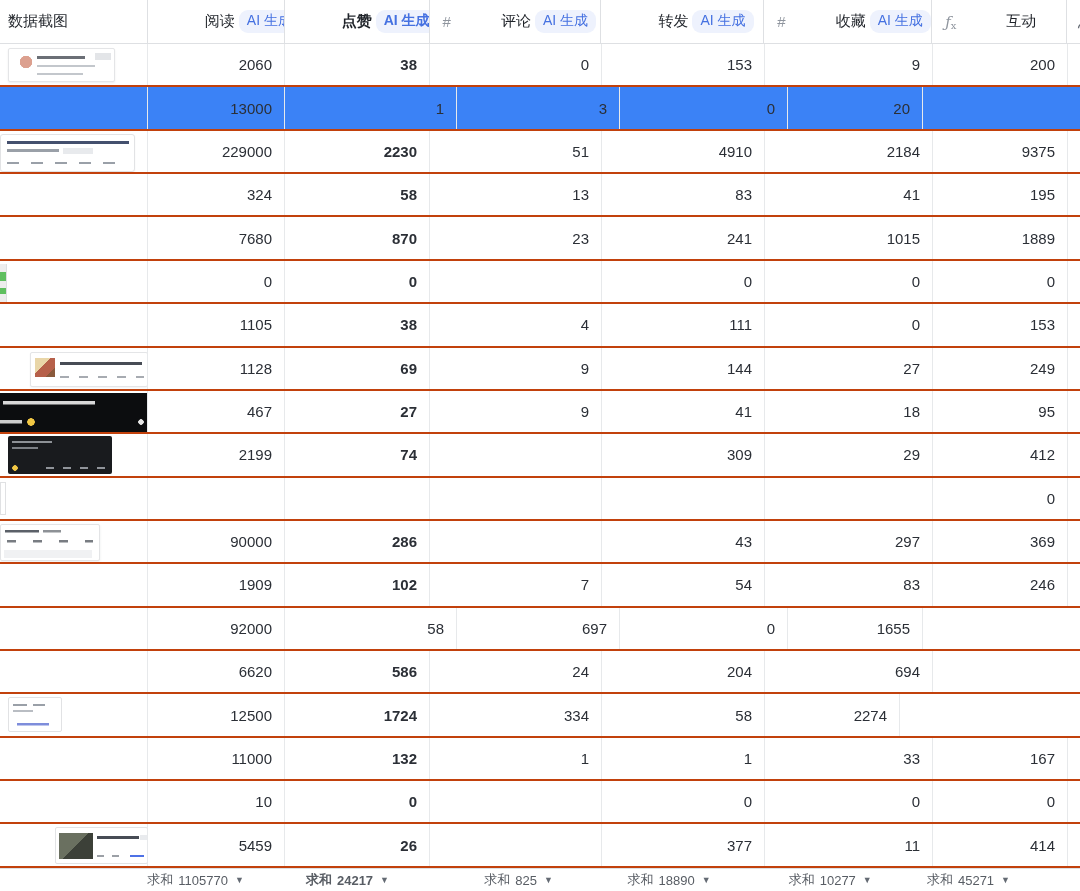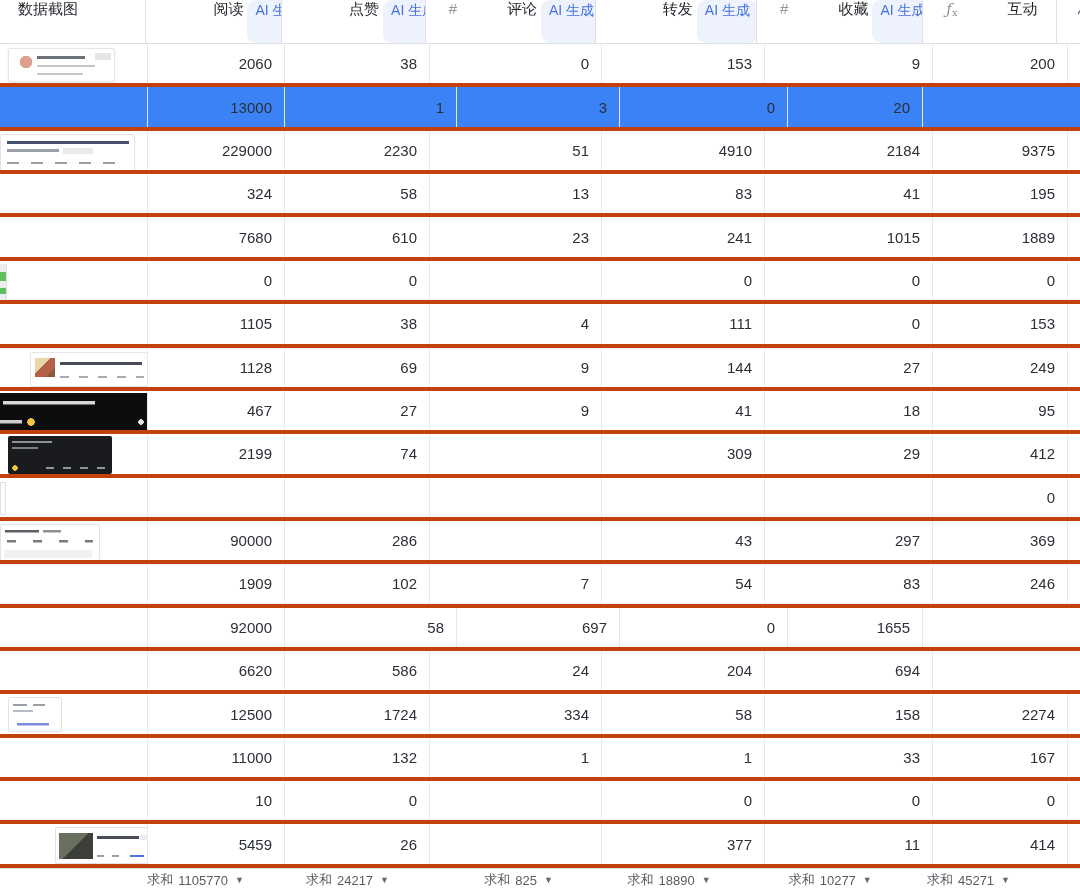--- a/index.html
+++ b/index.html
@@ -2,40 +2,40 @@
 <html><head>
 <meta charset="utf-8">
 <style>
   * { margin:0; padding:0; box-sizing:border-box; }
   html,body { width:1080px; height:891px; overflow:hidden; background:#fff;
     font-family:"Liberation Sans","DejaVu Sans",sans-serif; color:#1f2329; }
 
   .table { width:1080px; height:891px; display:flex; flex-direction:column; }
 
   
-  .c0{width:148px;} .c1{width:137px;} .c2{width:145px;} .c3{width:172px;}
+  .c0{width:148px;} .c1{width:137px;} .c2{width:145px;font-weight:bold;} .c3{width:172px;}
   .c4{width:163px;} .c5{width:168px;} .c6{width:135px;} .c7{width:12px; flex:1;}
 
   
   .hdr { height:44px; display:flex; flex:none; border-bottom:1px solid #dee0e3; background:#fff; }
-  .hcell { display:flex; padding-left:23px; border-right:1px solid #dee0e3;
+  .hcell { display:flex; align-items:center; padding-left:13px; border-right:1px solid #dee0e3;
            overflow:hidden; white-space:nowrap; cursor:pointer; }
   .hcell:last-child { border-right:none; }
   .hlabel { font-size:15px; color:#1f2329;margin-left:44px; }
   .c0 .hlabel { margin-left:-5px; }
   .hicon { color:#8f959e; font-size:15px; margin-right:6px; flex:none; }
   .fx-icon { font-style:italic; font-family:"DejaVu Serif","Liberation Serif",serif; }
   .fx-icon .sub { font-size:10px; font-style:normal; vertical-align:-2px; }
   .ai-badge { margin-left:4px; font-size:14px; color:#4571e1; background:#eef2fd;
               padding:2px 8px 3px; border-radius:9px; flex:none; }
   .person-icon { margin-left:-4px; flex:none; }
 
   
   .body { flex:none; height:824px; display:flex; flex-direction:column; }
-  .row { height:43.37px; flex:none; display:flex; border-bottom:4px solid #c2410c; }
+  .row { height:43.37px; flex:none; display:flex; border-bottom:2px solid #c2410c; }
   .row.selected .cell { background:#3b82f6; }
   .cell { border-right:1px solid #e7e9eb; position:relative; overflow:hidden; background:#fff; }
   .cell:last-child { border-right:none; }
   .num { display:flex; align-items:center; justify-content:flex-end;
          padding-right:12px; font-size:15px; color:#2b2f36; cursor:default; }
 
   
   .thumb { position:absolute; background-repeat:no-repeat; cursor:pointer; }
   .thumb-tweet-card { left:8px; top:4px; width:107px; height:34px; background-color:#fff;
     border:1px solid #e4e5e7; border-radius:2px; box-shadow:0 1px 2px rgba(31,35,41,.08);
@@ -202,21 +202,21 @@
       <div class="cell num c4">83</div>
       <div class="cell num c5">41</div>
       <div class="cell num c6">195</div>
       <div class="cell c7"></div>
     </div>
       <div class="row">
       <div class="cell c0">
         
       </div>
       <div class="cell num c1">7680</div>
-      <div class="cell num c2">610</div>
+      <div class="cell num c2">870</div>
       <div class="cell num c3">23</div>
       <div class="cell num c4">241</div>
       <div class="cell num c5">1015</div>
       <div class="cell num c6">1889</div>
       <div class="cell c7"></div>
     </div>
       <div class="row">
       <div class="cell c0">
         <div class="thumb thumb-edge-green"></div>
       </div>
@@ -335,21 +335,20 @@
       <div class="cell c7"></div>
     </div>
       <div class="row">
       <div class="cell c0">
         <div class="thumb thumb-small-card"></div>
       </div>
       <div class="cell num c1">12500</div>
       <div class="cell num c2">1724</div>
       <div class="cell num c3">334</div>
       <div class="cell num c4">58</div>
-      <div class="cell num c5">158</div>
       <div class="cell num c6">2274</div>
       <div class="cell c7"></div>
     </div>
       <div class="row">
       <div class="cell c0">
         
       </div>
       <div class="cell num c1">11000</div>
       <div class="cell num c2">132</div>
       <div class="cell num c3">1</div>

